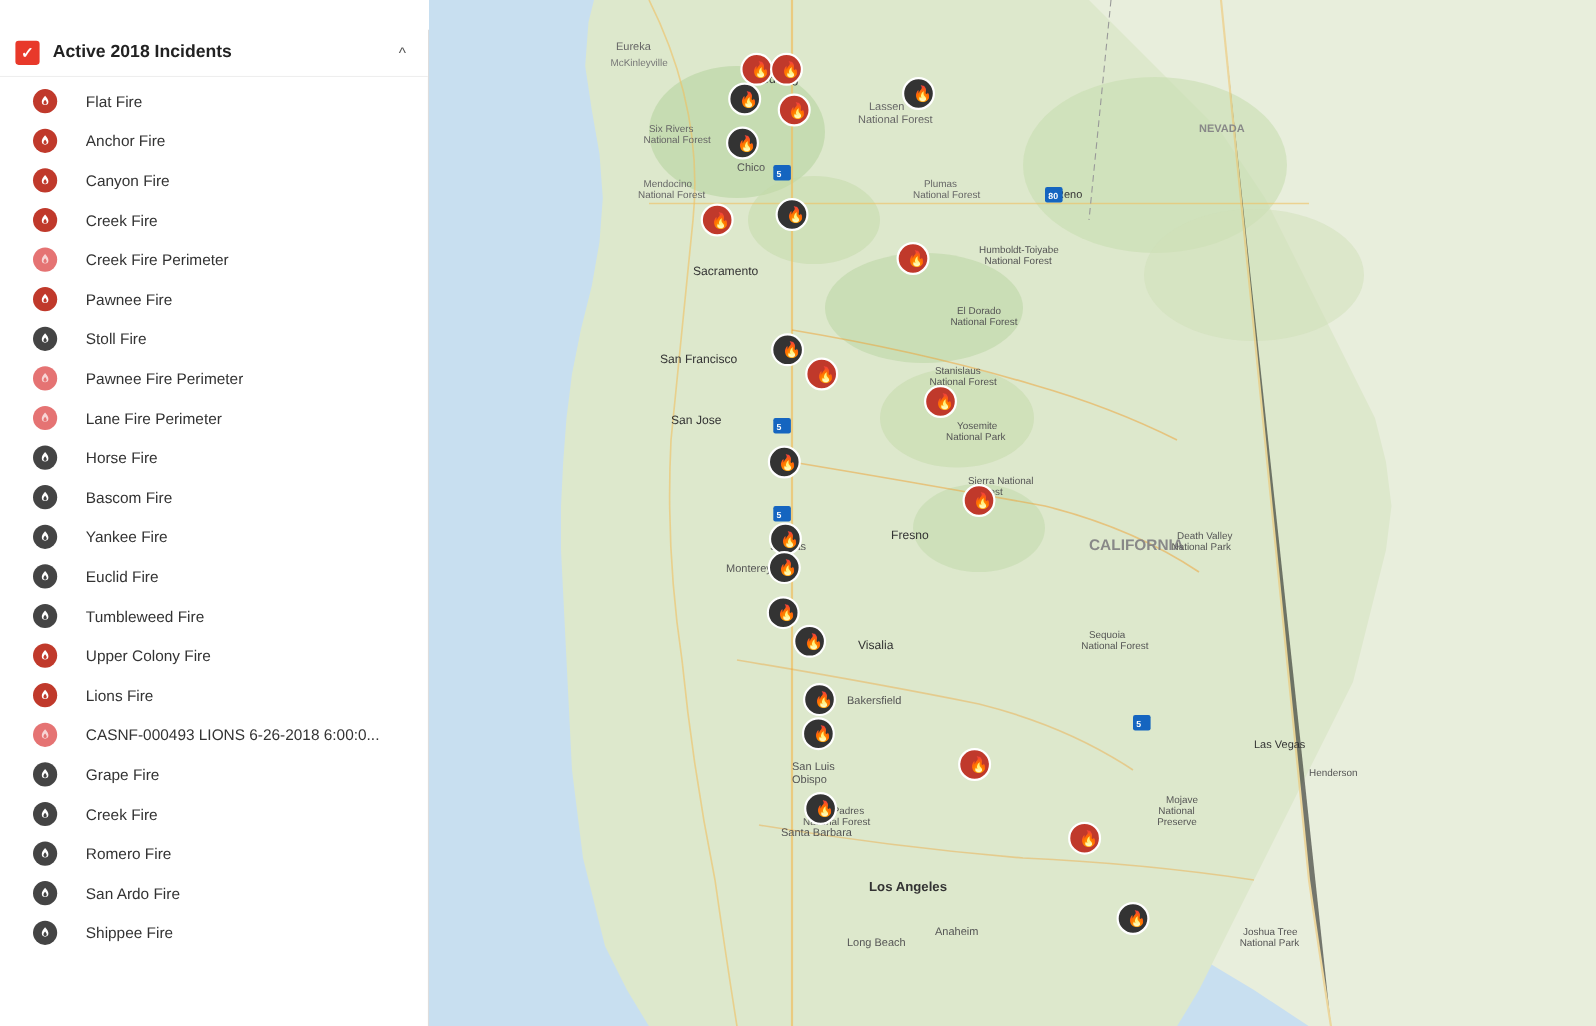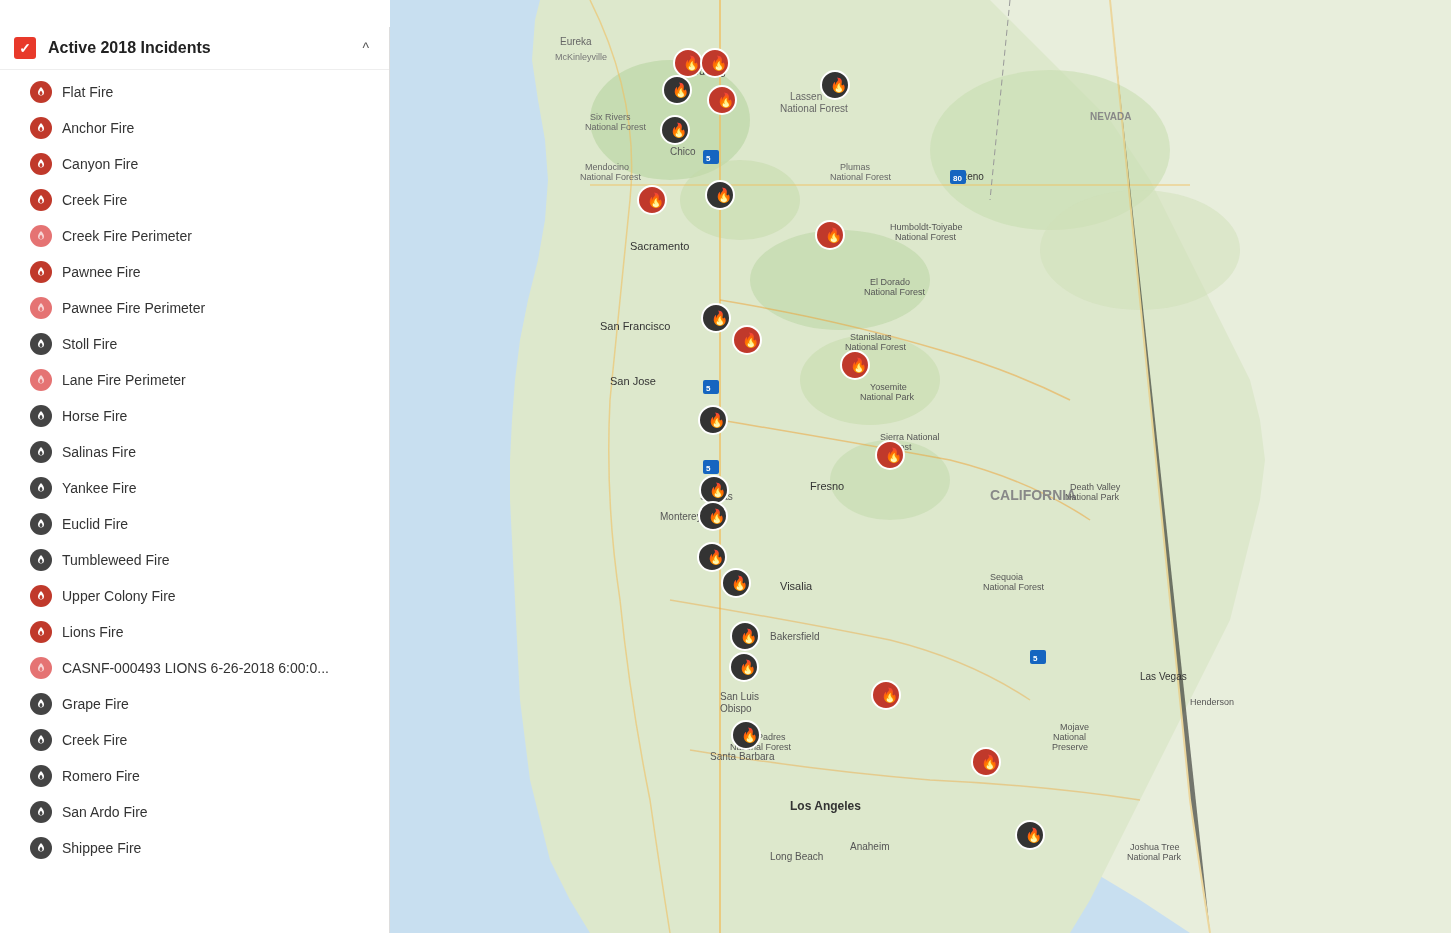--- a/index.html
+++ b/index.html
@@ -66,20 +66,21 @@
       padding: 4px 0;
     }
 
     .incident-item {
       display: flex;
       align-items: center;
       padding: 7px 14px 7px 30px;
       cursor: pointer;
       font-size: 14px;
       color: #333;
+      gap: 16px;
     }
 
     .fire-icon {
       width: 22px;
       height: 22px;
       border-radius: 50%;
       display: flex;
       align-items: center;
       justify-content: center;
       margin-right: 10px;
@@ -187,36 +188,36 @@
       </div>
       <div class="incident-item">
         <div class="fire-icon red">
           <svg viewBox="0 0 24 24">
             <path d="M12 2C8 6 6 10 6 13a6 6 0 0 0 12 0c0-3-2-7-6-11zm0 16a3 3 0 0 1-3-3c0-2 1.5-4 3-5.5 1.5 1.5 3 3.5 3 5.5a3 3 0 0 1-3 3z" fill="white"></path>
           </svg>
         </div>
         <span class="incident-name">Pawnee Fire</span>
       </div>
       <div class="incident-item">
+        <div class="fire-icon dark">
+          <svg viewBox="0 0 24 24">
+            <path d="M12 2C8 6 6 10 6 13a6 6 0 0 0 12 0c0-3-2-7-6-11zm0 16a3 3 0 0 1-3-3c0-2 1.5-4 3-5.5 1.5 1.5 3 3.5 3 5.5a3 3 0 0 1-3 3z" fill="white"></path>
+          </svg>
+        </div>
+        <span class="incident-name">Stoll Fire</span>
+      </div>
+      <div class="incident-item">
         <div class="fire-icon pink">
           <svg viewBox="0 0 24 24">
             <path d="M12 2C8 6 6 10 6 13a6 6 0 0 0 12 0c0-3-2-7-6-11zm0 16a3 3 0 0 1-3-3c0-2 1.5-4 3-5.5 1.5 1.5 3 3.5 3 5.5a3 3 0 0 1-3 3z" fill="white" opacity="0.7"></path>
           </svg>
         </div>
         <span class="incident-name">Pawnee Fire Perimeter</span>
       </div>
       <div class="incident-item">
-        <div class="fire-icon dark">
-          <svg viewBox="0 0 24 24">
-            <path d="M12 2C8 6 6 10 6 13a6 6 0 0 0 12 0c0-3-2-7-6-11zm0 16a3 3 0 0 1-3-3c0-2 1.5-4 3-5.5 1.5 1.5 3 3.5 3 5.5a3 3 0 0 1-3 3z" fill="white"></path>
-          </svg>
-        </div>
-        <span class="incident-name">Stoll Fire</span>
-      </div>
-      <div class="incident-item">
         <div class="fire-icon pink">
           <svg viewBox="0 0 24 24">
             <path d="M12 2C8 6 6 10 6 13a6 6 0 0 0 12 0c0-3-2-7-6-11zm0 16a3 3 0 0 1-3-3c0-2 1.5-4 3-5.5 1.5 1.5 3 3.5 3 5.5a3 3 0 0 1-3 3z" fill="white" opacity="0.7"></path>
           </svg>
         </div>
         <span class="incident-name">Lane Fire Perimeter</span>
       </div>
       <div class="incident-item">
         <div class="fire-icon dark">
           <svg viewBox="0 0 24 24">
@@ -224,21 +225,21 @@
           </svg>
         </div>
         <span class="incident-name">Horse Fire</span>
       </div>
       <div class="incident-item">
         <div class="fire-icon dark">
           <svg viewBox="0 0 24 24">
             <path d="M12 2C8 6 6 10 6 13a6 6 0 0 0 12 0c0-3-2-7-6-11zm0 16a3 3 0 0 1-3-3c0-2 1.5-4 3-5.5 1.5 1.5 3 3.5 3 5.5a3 3 0 0 1-3 3z" fill="white"></path>
           </svg>
         </div>
-        <span class="incident-name">Salinas Fire</span>
+        <span class="incident-name">Bascom Fire</span>
       </div>
       <div class="incident-item">
         <div class="fire-icon dark">
           <svg viewBox="0 0 24 24">
             <path d="M12 2C8 6 6 10 6 13a6 6 0 0 0 12 0c0-3-2-7-6-11zm0 16a3 3 0 0 1-3-3c0-2 1.5-4 3-5.5 1.5 1.5 3 3.5 3 5.5a3 3 0 0 1-3 3z" fill="white"></path>
           </svg>
         </div>
         <span class="incident-name">Yankee Fire</span>
       </div>
       <div class="incident-item">

